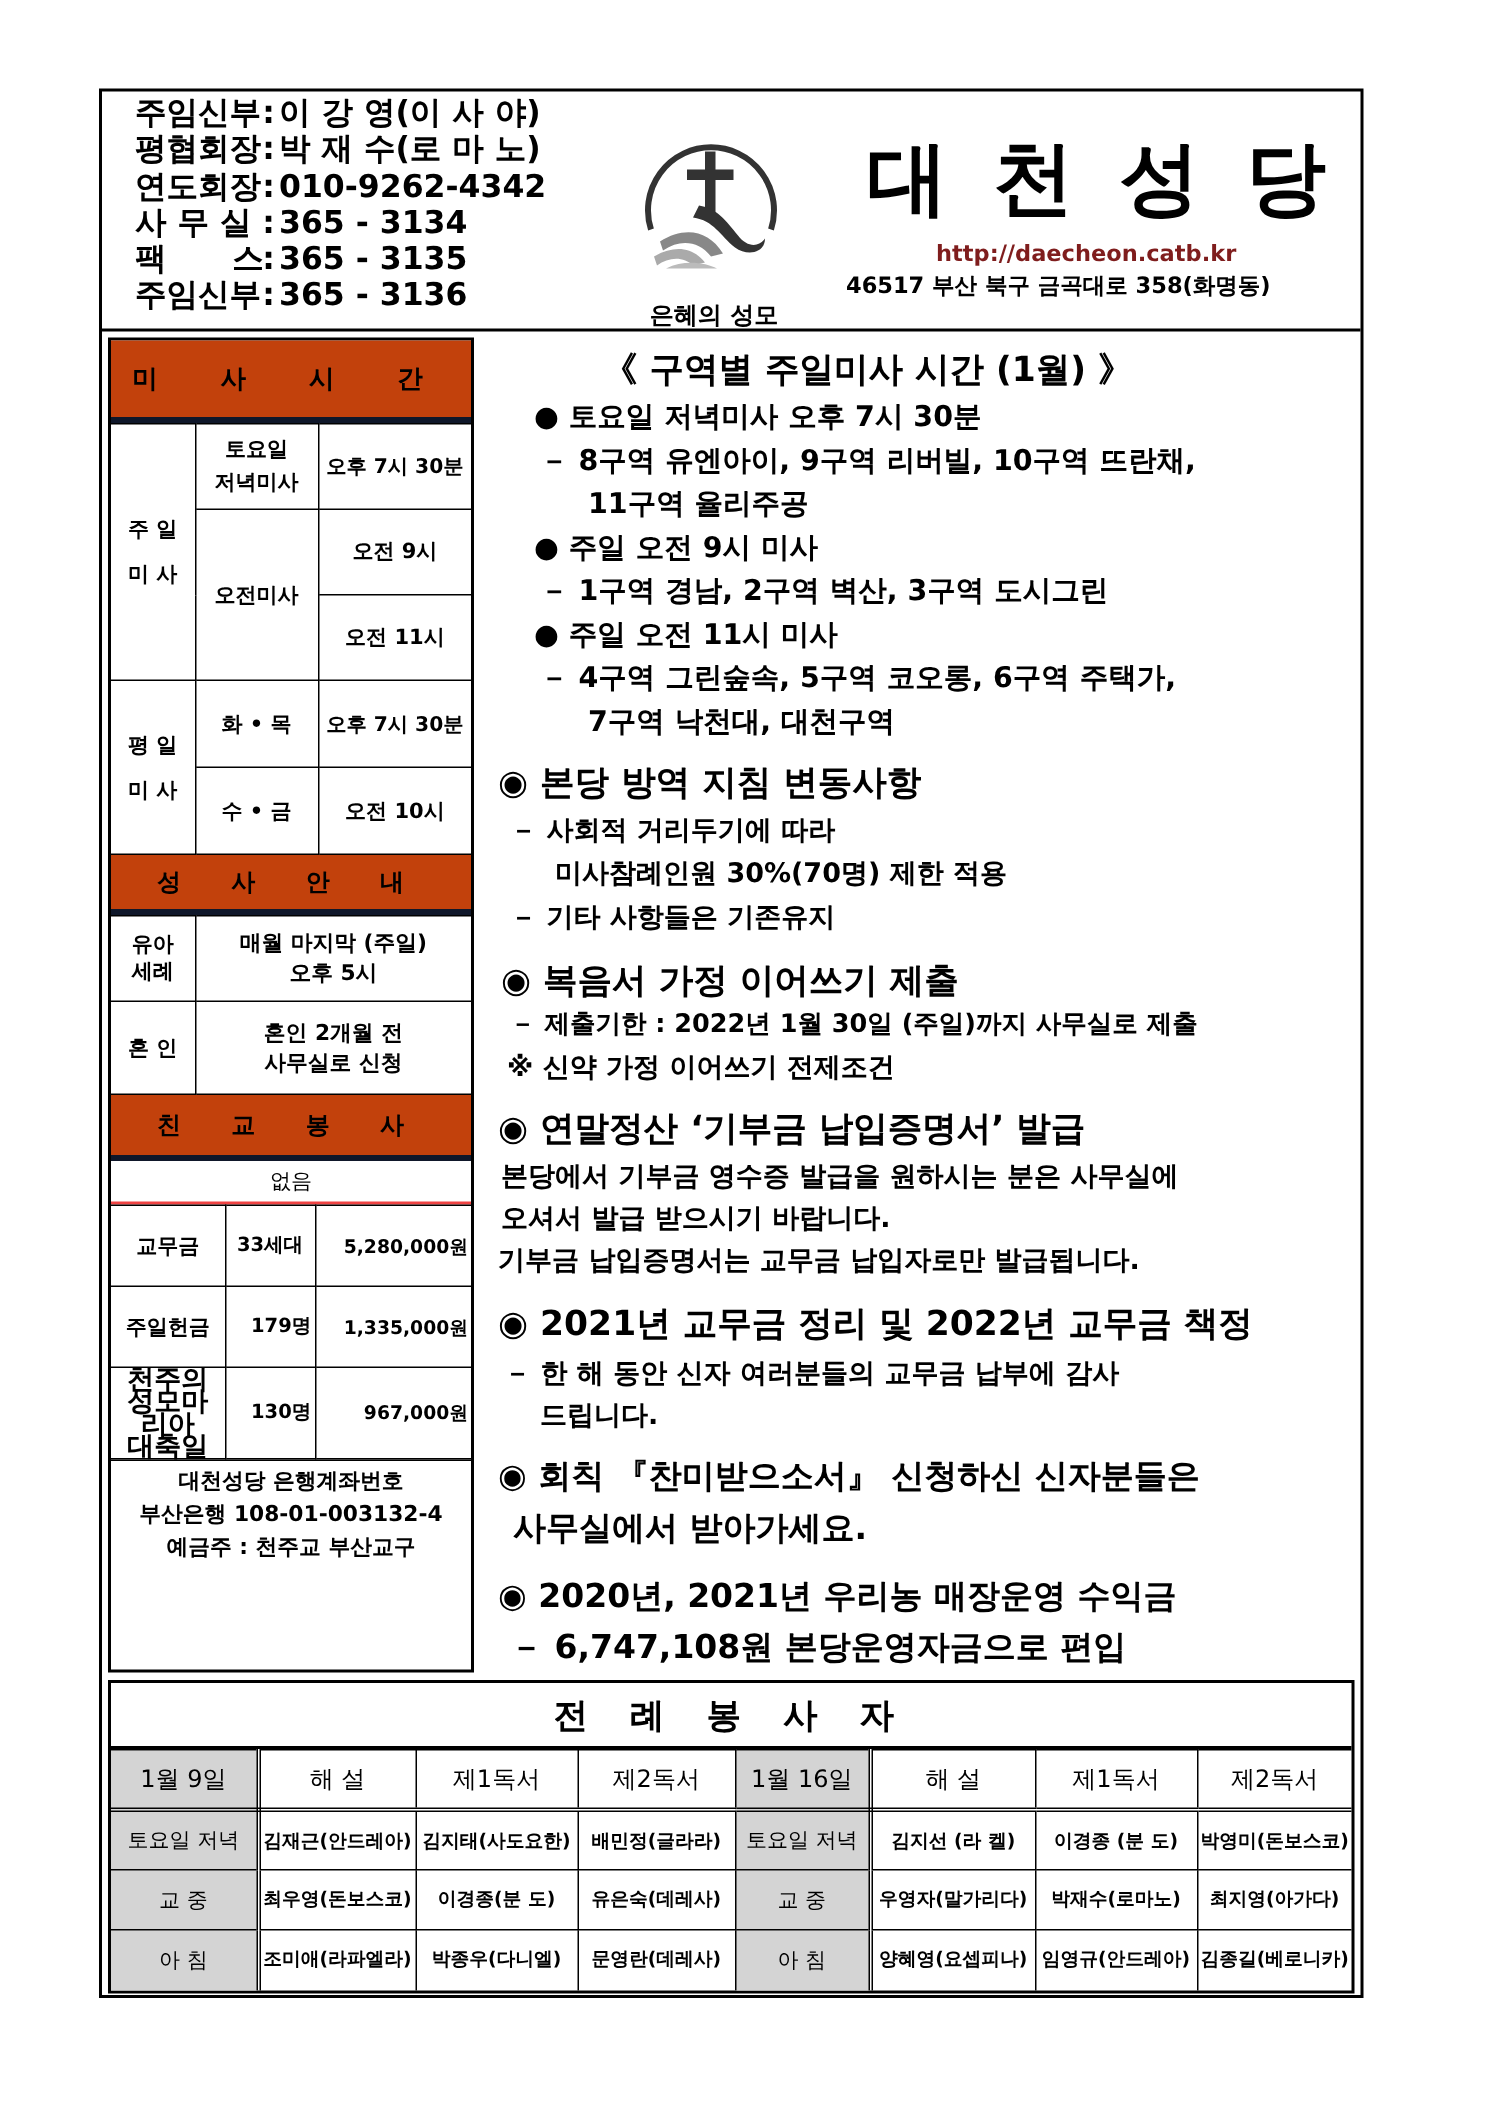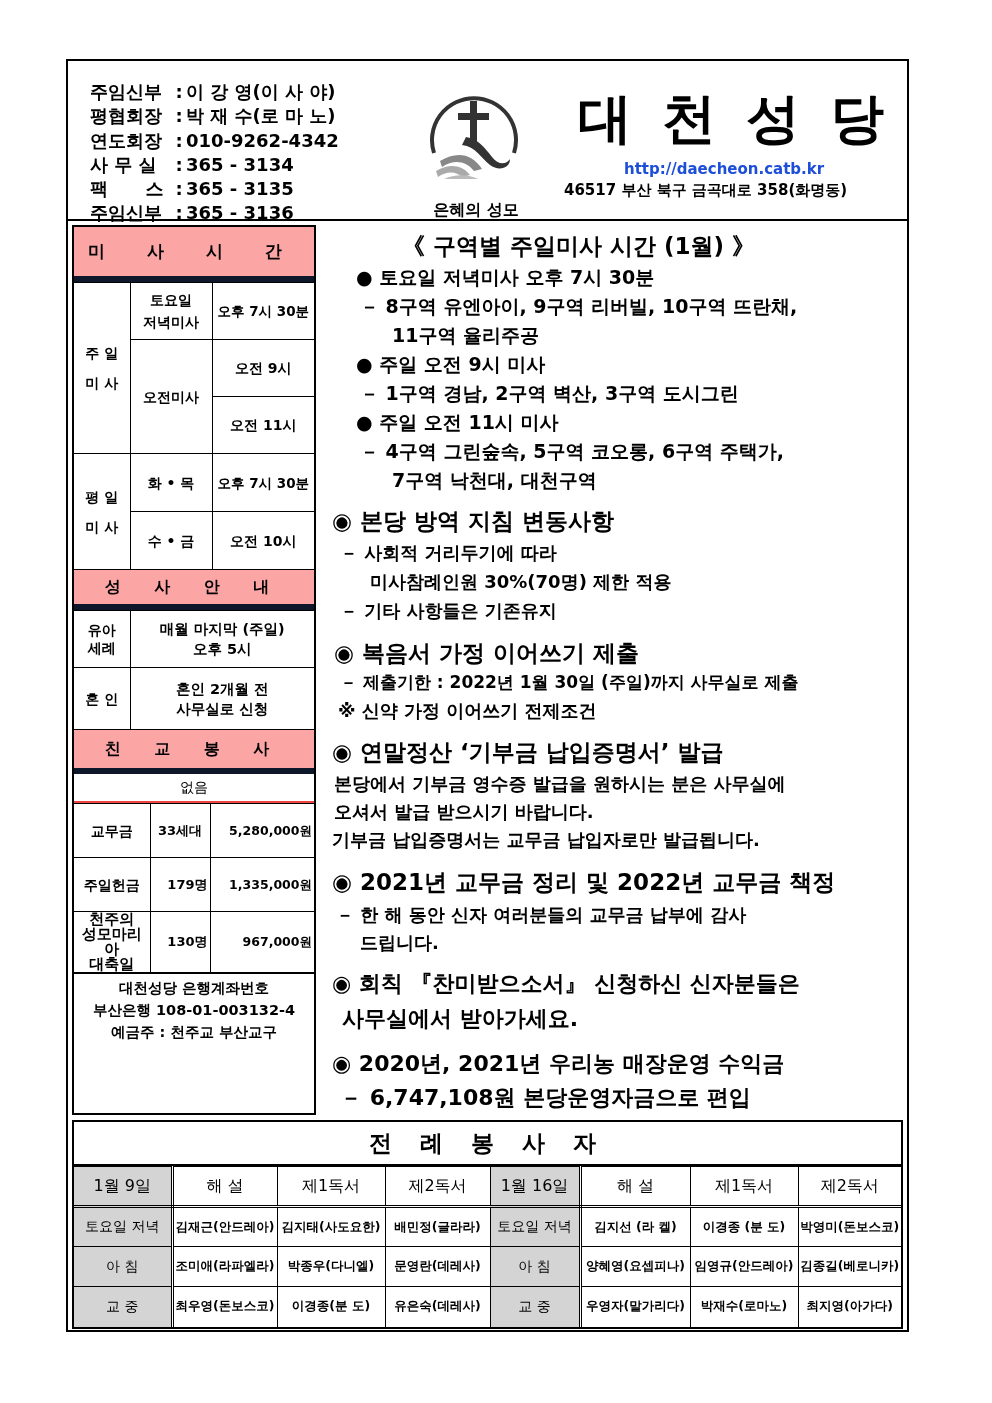--- a/index.html
+++ b/index.html
@@ -3,36 +3,36 @@
 <meta charset="utf-8">
 <style>
   * { box-sizing: border-box; margin: 0; padding: 0; }
   html, body { width: 992px; height: 1403px; background: #ffffff; }
   body { font-family: "DejaVu Sans", "Liberation Sans", sans-serif; color: #000; position: relative; }
 
   .page { position: absolute; left: 66px; top: 59px; width: 843px; height: 1273px; border: 2px solid #000; }
 
   
   .header { position: absolute; left: 0; top: 0; width: 839px; height: 160px; border-bottom: 2px solid #000; }
-  .contacts { position: absolute; left: 22px; top: 19px; font-size: 18px; font-weight: bold; line-height: 24.3px; }
+  .contacts { position: absolute; left: 22px; top: 2px; font-size: 21px; font-weight: bold; line-height: 24.3px; }
   .contacts .row { display: flex; white-space: pre; }
   .contacts .lbl { width: 82px; letter-spacing: 0px; }
   .contacts .sep { width: 14px; text-align: center; }
 
   .logo { position: absolute; left: 348px; top: 24px; width: 110px; height: 130px; }
   .logo svg { position: absolute; left: 10px; top: 6px; }
   .logo-caption { position: absolute; left: 0; top: 115px; width: 120px; text-align: center; font-size: 16px; font-weight: bold; }
 
   .title { position: absolute; left: 510px; top: 22px; width: 320px; font-size: 54px; font-weight: bold; letter-spacing: 30px; white-space: nowrap; text-align: center; }
-  .url { position: absolute; left: 556px; top: 99px; font-size: 15px; font-weight: bold; color: #1d4ed8; }
+  .url { position: absolute; left: 556px; top: 99px; font-size: 15px; font-weight: bold; color: #7f1d1d; }
   .addr { position: absolute; left: 496px; top: 120px; font-size: 15px; font-weight: bold; white-space: nowrap; }
 
   
   .left { position: absolute; left: 4px; top: 164px; width: 244px; height: 890px; border: 2px solid #000; }
-  .lhdr { background: #fca5a5; display: flex; align-items: center; justify-content: center; font-weight: bold; border-bottom: 6px solid #0f172a; }
+  .lhdr { background: #c2410c; display: flex; align-items: center; justify-content: center; font-weight: bold; border-bottom: 4px solid #0f172a; }
   .ltbl { width: 100%; border-collapse: collapse; font-size: 14px; font-weight: bold; }
   .ltbl td { border: 1px solid #000; text-align: center; vertical-align: middle; padding: 0 2px; line-height: 22px; }
   .ltbl tr td:first-child { border-left: none; }
   .ltbl tr td:last-child { border-right: none; }
   .bank { text-align: center; font-size: 14.5px; font-weight: bold; line-height: 22px; padding-top: 3px; border-top: 1px solid #000; }
 
   
   .right { position: absolute; left: 252px; top: 162px; width: 590px; font-weight: bold; }
   .r-title { position: absolute; left: 82px; top: 8px; font-size: 23px; white-space: nowrap; }
   .line { position: absolute; white-space: nowrap; }
@@ -143,21 +143,21 @@
         <td style="width:76px">교무금</td>
         <td style="width:60px;font-size:13px">33세대</td>
         <td style="font-size:12.5px;text-align:right">5,280,000원</td>
       </tr>
       <tr style="height:54px">
         <td>주일헌금</td>
         <td style="font-size:13px;text-align:right">179명</td>
         <td style="font-size:12.5px;text-align:right">1,335,000원</td>
       </tr>
       <tr style="height:54px">
-        <td style="white-space:pre-line;line-height:15px;font-size:15px">천주의
+        <td style="white-space:pre-line;line-height:15px;font-size:18px">천주의
 성모마리아
 대축일</td>
         <td style="font-size:13px;text-align:right">130명</td>
         <td style="font-size:12.5px;text-align:right">967,000원</td>
       </tr>
     </tbody>
       </table>
 
     <div class="bank">
       <div>대천성당 은행계좌번호</div>
@@ -230,35 +230,35 @@
         <td class="gray dbl">토요일 저녁</td>
         <td>김재근(안드레아)</td>
         <td>김지태(사도요한)</td>
         <td>배민정(글라라)</td>
         <td class="gray dbl">토요일 저녁</td>
         <td>김지선 (라  켈)</td>
         <td>이경종 (분 도)</td>
         <td>박영미(돈보스코)</td>
       </tr>
       <tr>
+        <td class="gray dbl">교  중</td>
+        <td>최우영(돈보스코)</td>
+        <td>이경종(분 도)</td>
+        <td>유은숙(데레사)</td>
+        <td class="gray dbl">교  중</td>
+        <td>우영자(말가리다)</td>
+        <td>박재수(로마노)</td>
+        <td>최지영(아가다)</td>
+      </tr>
+      <tr>
         <td class="gray dbl">아  침</td>
         <td>조미애(라파엘라)</td>
         <td>박종우(다니엘)</td>
         <td>문영란(데레사)</td>
         <td class="gray dbl">아  침</td>
         <td>양혜영(요셉피나)</td>
         <td>임영규(안드레아)</td>
         <td>김종길(베로니카)</td>
       </tr>
-      <tr>
-        <td class="gray dbl">교  중</td>
-        <td>최우영(돈보스코)</td>
-        <td>이경종(분 도)</td>
-        <td>유은숙(데레사)</td>
-        <td class="gray dbl">교  중</td>
-        <td>우영자(말가리다)</td>
-        <td>박재수(로마노)</td>
-        <td>최지영(아가다)</td>
-      </tr>
     </tbody>
       </table>
   </div>
 </div>
 
 </body></html>

